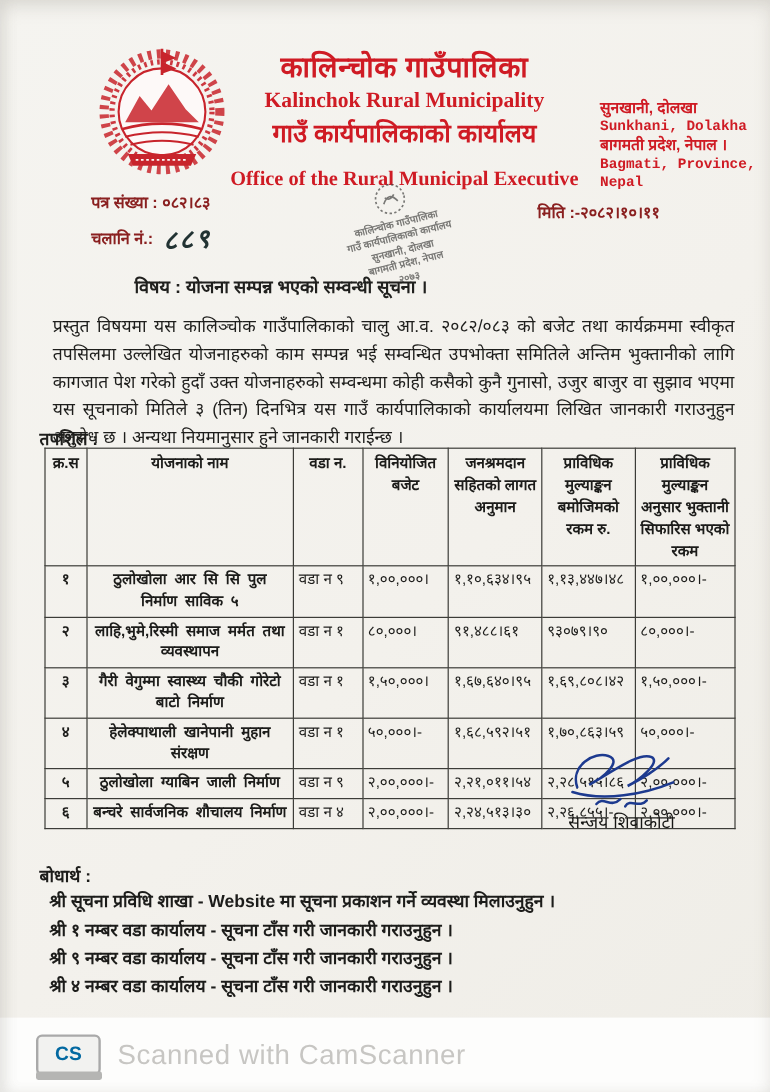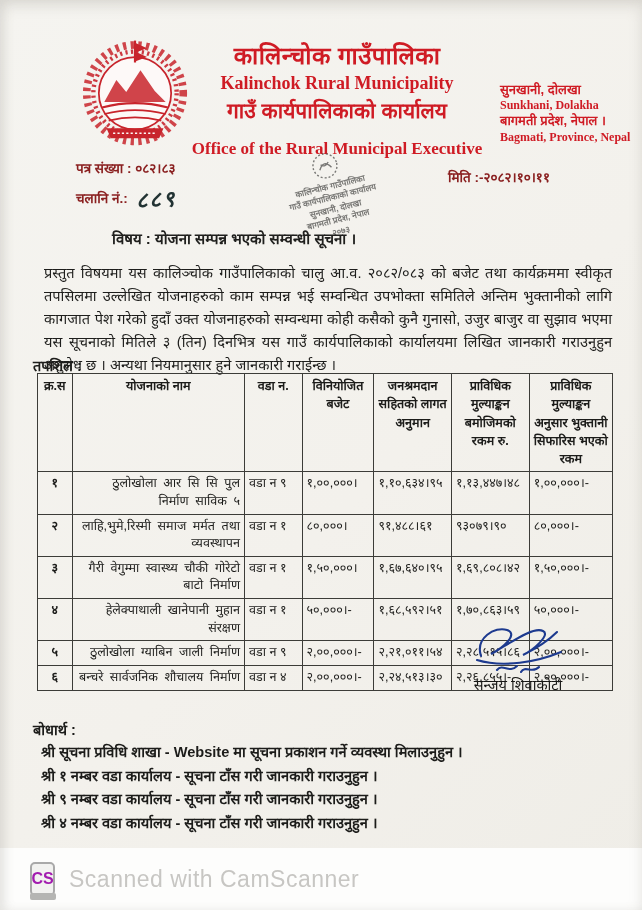--- a/index.html
+++ b/index.html
@@ -19,21 +19,21 @@
   }
   
   .emblem { position:absolute; left:80px; top:34px; width:110px; height:114px; }
   .head-center { position:absolute; left:162px; top:38px; width:350px; text-align:center; color:#cf1b24; }
   .hc-np1 { font-size:24px; font-weight:bold; letter-spacing:.5px; }
   .hc-en1 { font-size:18px; font-weight:bold; font-family:"Liberation Serif","DejaVu Serif",serif; margin-top:2px; }
   .hc-np2 { font-size:21px; font-weight:bold; margin-top:2px; }
   .hc-en2 { font-size:17px; font-weight:bold; font-family:"Liberation Serif","DejaVu Serif",serif; margin-top:15px; }
   .head-right { position:absolute; left:500px; top:82px; width:138px; color:#cf1b24; line-height:1.25; }
   .hr-np { font-size:13px; font-weight:bold; }
-  .hr-en { font-size:12px; font-weight:bold; font-family:Liberation Serif, serif; }
+  .hr-en { font-size:12px; font-weight:bold; font-family:Liberation Mono, monospace; }
   
   .ref-left { position:absolute; left:76px; top:158px; color:#8a2020; font-size:13.5px; font-weight:bold; line-height:1.7; }
   .chalani-line { display:flex; align-items:center; gap:8px; }
   .chalani-value { color:#233; font-size:22px; font-style:italic; font-weight:bold; letter-spacing:2px; transform:rotate(-3deg); }
   .miti { position:absolute; left:448px; top:168px; color:#8a2020; font-size:13.5px; font-weight:bold; }
   
   .stamp { position:absolute; left:252px; top:150px; width:160px; text-align:center;
            transform:rotate(-14deg); color:#4a4a48; opacity:.72; }
   .stamp svg { display:block; margin:0 auto 1px; }
   .stamp-line { font-size:8.5px; font-weight:bold; line-height:1.35; white-space:nowrap; }
@@ -42,37 +42,37 @@
   .body-para { position:absolute; left:44px; top:262px; width:568px; font-size:14.6px;
                color:#1e1e1c; line-height:1.58; text-align:justify; font-weight:500; }
   .tapasil { position:absolute; left:33px; top:355px; font-size:14.5px; font-weight:bold; color:#1e1e1c; }
   
   table.projects { position:absolute; left:37px; top:373px; width:576px; border-collapse:collapse;
                    font-size:12.6px; color:#1c1c1a; }
   table.projects th, table.projects td { border:1.4px solid #3c3c38; padding:3px 4px; vertical-align:top; }
   table.projects th { font-weight:bold; text-align:center; height:89px; line-height:1.45; }
   table.projects td { line-height:1.4; }
   td.c-sn { text-align:center; font-weight:bold; }
-  td.c-name { text-align:right; padding-left:6px; font-weight:400; word-spacing:3px; }
+  td.c-name { text-align:center; padding-left:6px; font-weight:700; word-spacing:3px; }
   td.c-ward { text-align:left; padding-left:5px; white-space:nowrap; }
   td.c-num { text-align:left; padding-left:5px; white-space:nowrap; }
   
   .sign-block { position:absolute; left:418px; top:622px; width:200px; text-align:center; color:#161614; }
   .sign-scribble { display:block; margin:0 auto -6px; }
   .sign-name { font-size:14.5px; font-weight:normal; }
   .sign-title { font-size:14px; font-weight:bold; margin-top:1px; }
   
   .bodhartha { position:absolute; left:33px; top:703px; color:#1c1c1a;margin-top:16px; }
   .bodhartha-label { font-size:14.5px; font-weight:bold; margin-bottom:2px; }
   .bodhartha-item { font-size:14.6px; font-weight:bold; line-height:1.62; padding-left:8px; }
   
   .scan-band { position:absolute; left:0; top:848px; width:642px; height:62px; background:#fdfdfc; }
   .scan-footer { position:absolute; left:30px; top:862px; display:flex; align-items:center; gap:14px; }
-  .cs-badge { width:25px; height:34px; border-radius:5px; position:relative;
-              border:2.5px solid #a9a9a9; color:#a21caf; font-weight:bold; font-size:16px;
+  .cs-badge { width:54px; height:34px; border-radius:5px; position:relative;
+              border:2.5px solid #a9a9a9; color:#0369a1; font-weight:bold; font-size:16px;
               display:flex; align-items:center; justify-content:center; background:#f2f2f0; }
   .cs-badge::after { content:""; position:absolute; left:-2.5px; right:-2.5px; bottom:-6px; height:7px;
                      background:#b5b5b3; border-radius:2px; }
   .scan-text { font-size:23px; color:#c7c6c3; letter-spacing:.5px; }
 </style>
 </head>
 <body>
 
 <div class="paper">
 

